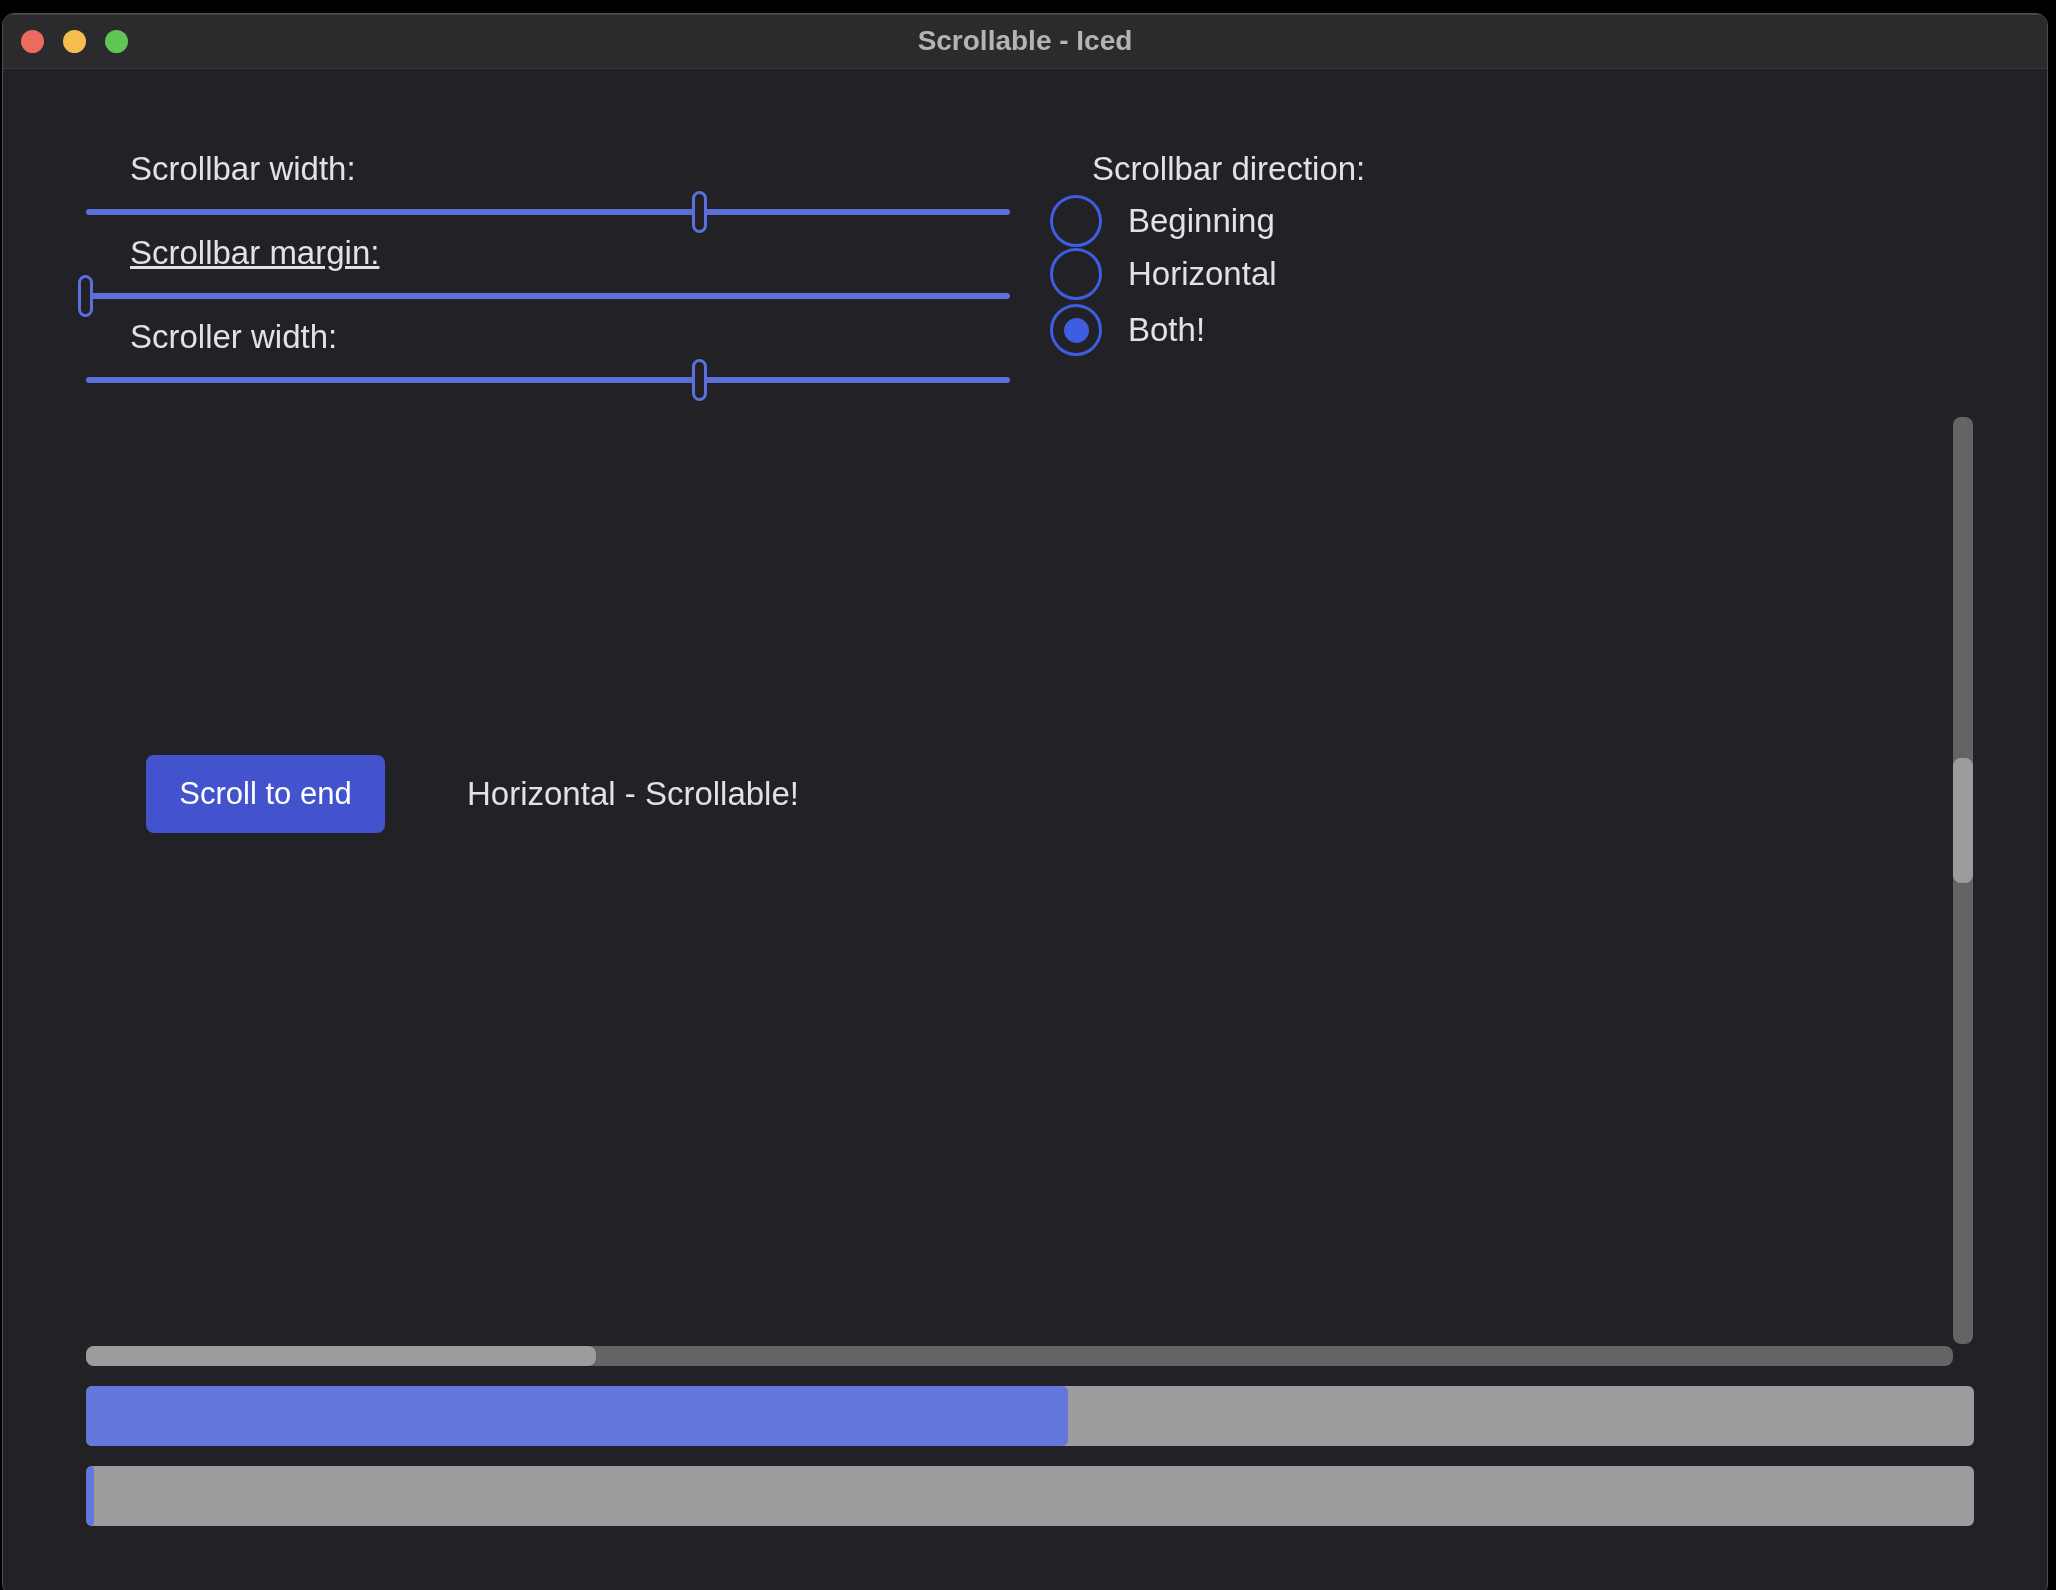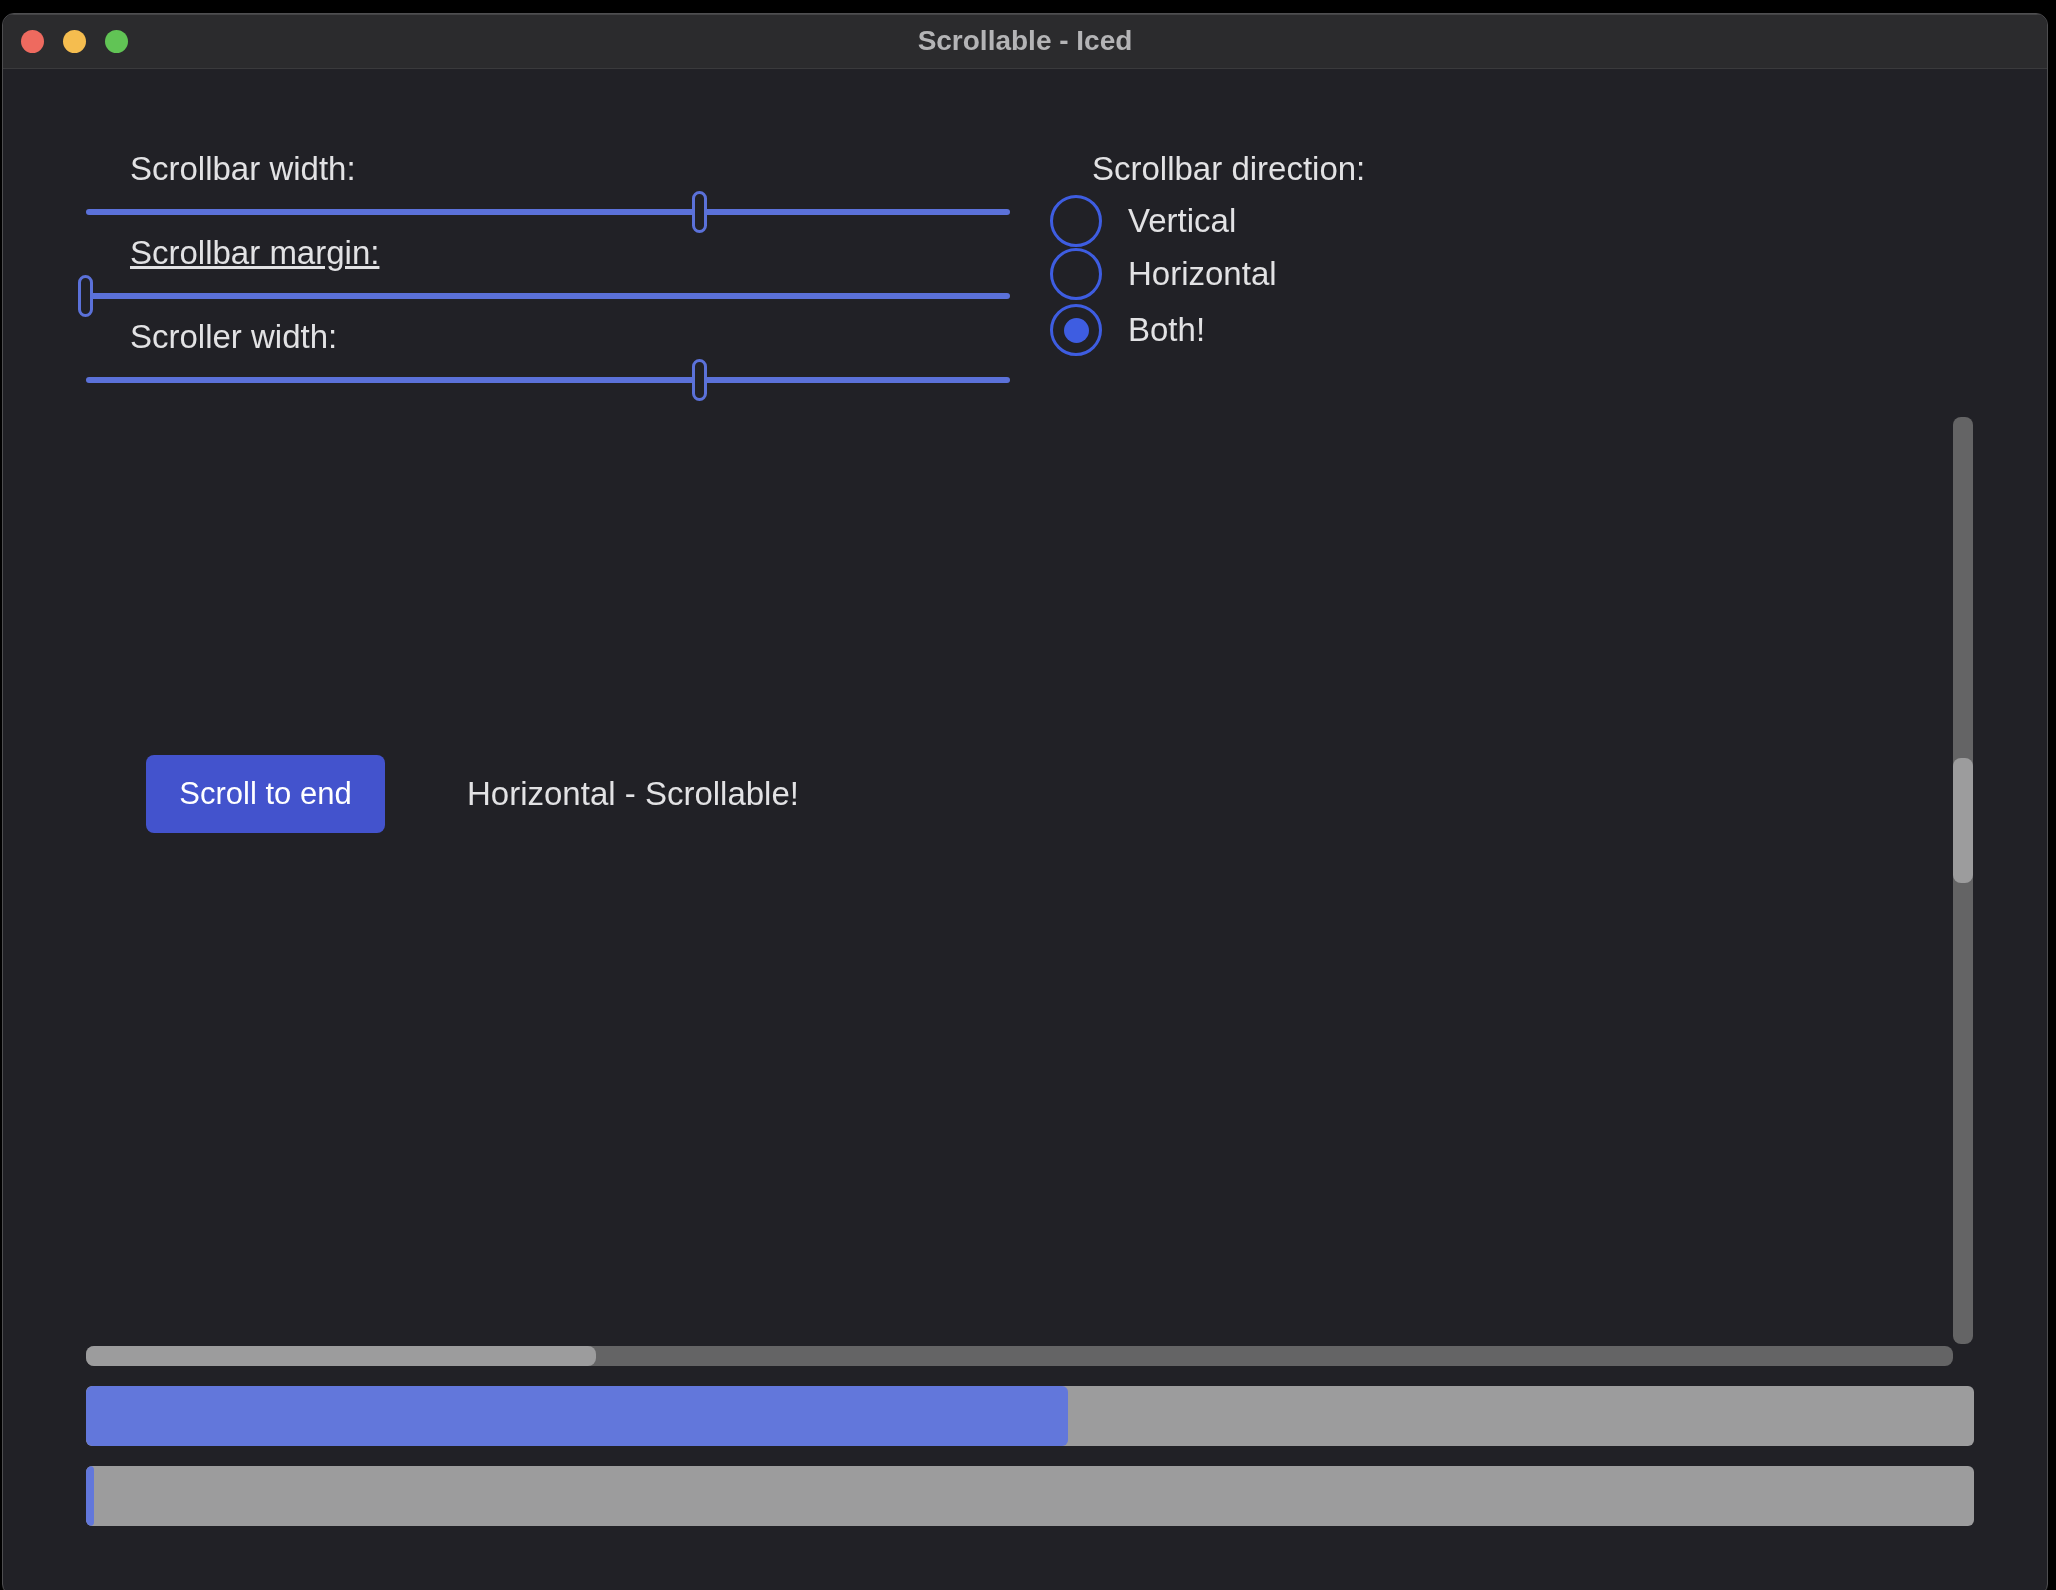--- a/index.html
+++ b/index.html
@@ -125,21 +125,21 @@
   </div>
   <div class="slider" style="top:344px;">
     <div class="track"></div>
     <div class="handle" style="--pct: 66.5%;"></div>
   </div>
 
   <div class="lbl" style="left:1045px; top:136px;">Scrollbar direction:</div>
 
   <div class="radio-row" style="top:181px;" data-selected="false">
     <span class="radio-circle"></span>
-    <span class="radio-label">Vertical</span>
+    <span class="radio-label">Beginning</span>
   </div>
   <div class="radio-row" style="top:234px;" data-selected="false">
     <span class="radio-circle"></span>
     <span class="radio-label">Horizontal</span>
   </div>
   <div class="radio-row" style="top:290px;" data-selected="true">
     <span class="radio-circle">
         <span class="radio-dot"></span>
       </span>
     <span class="radio-label">Both!</span>

